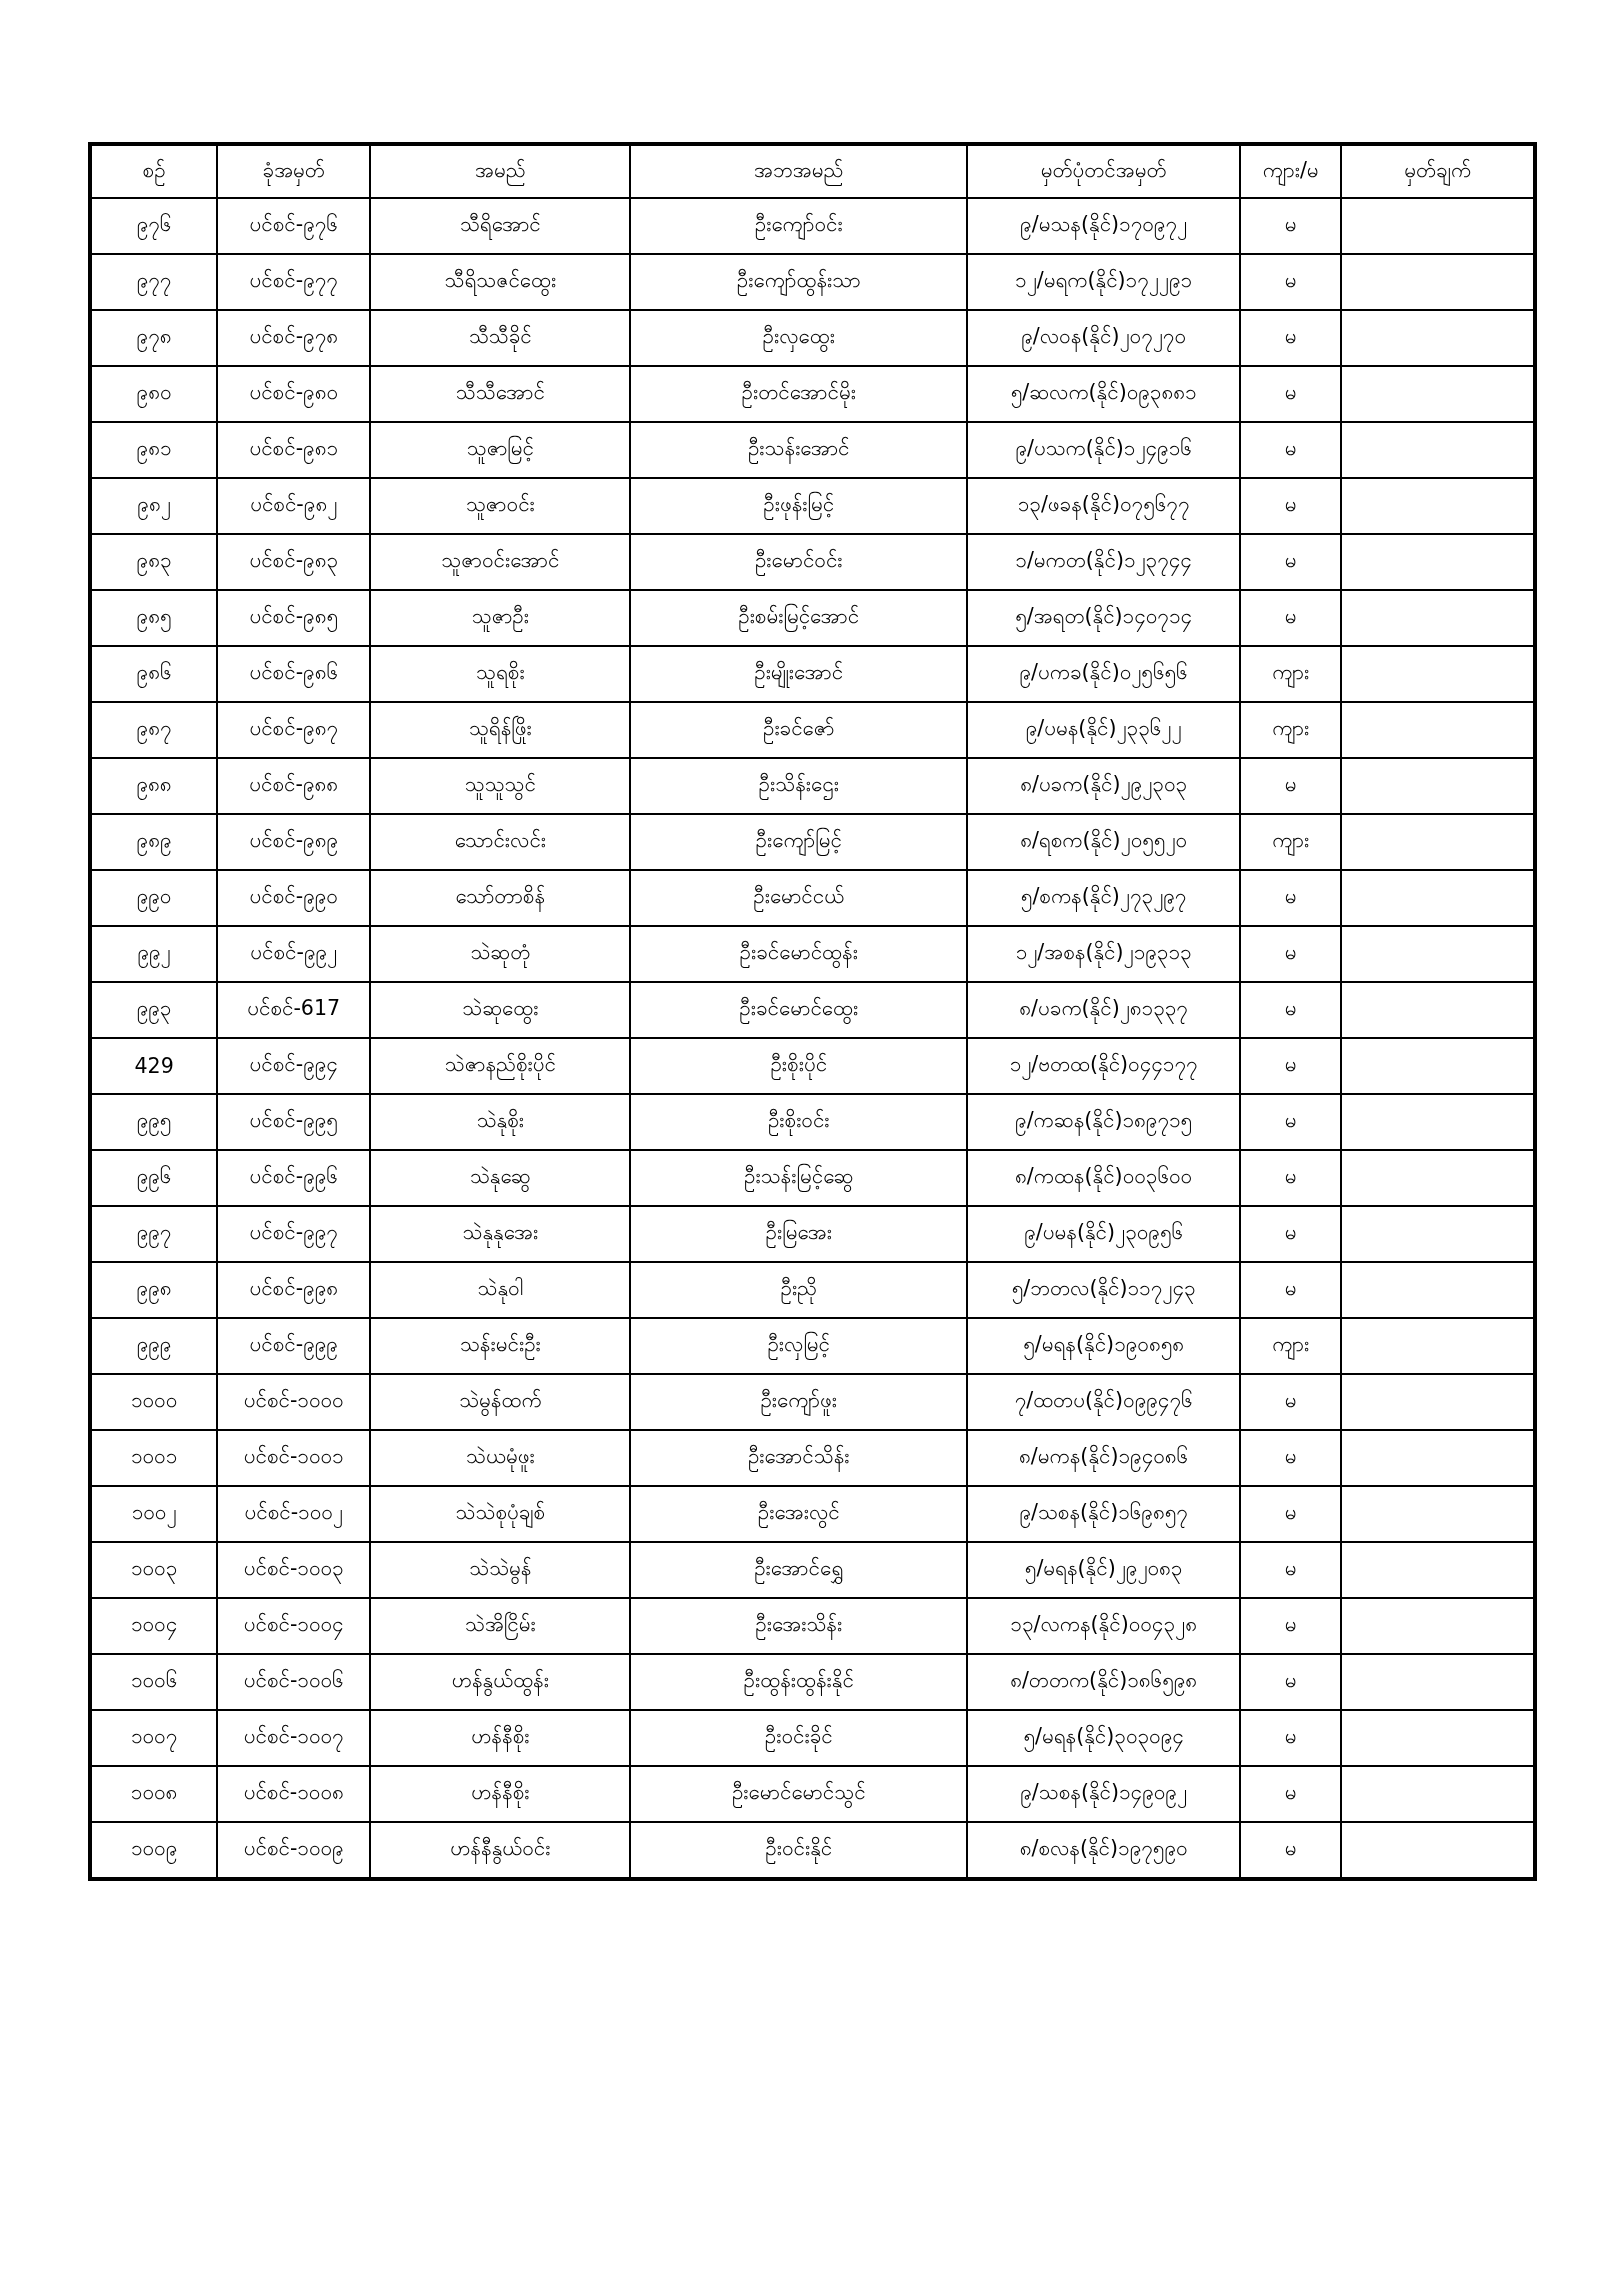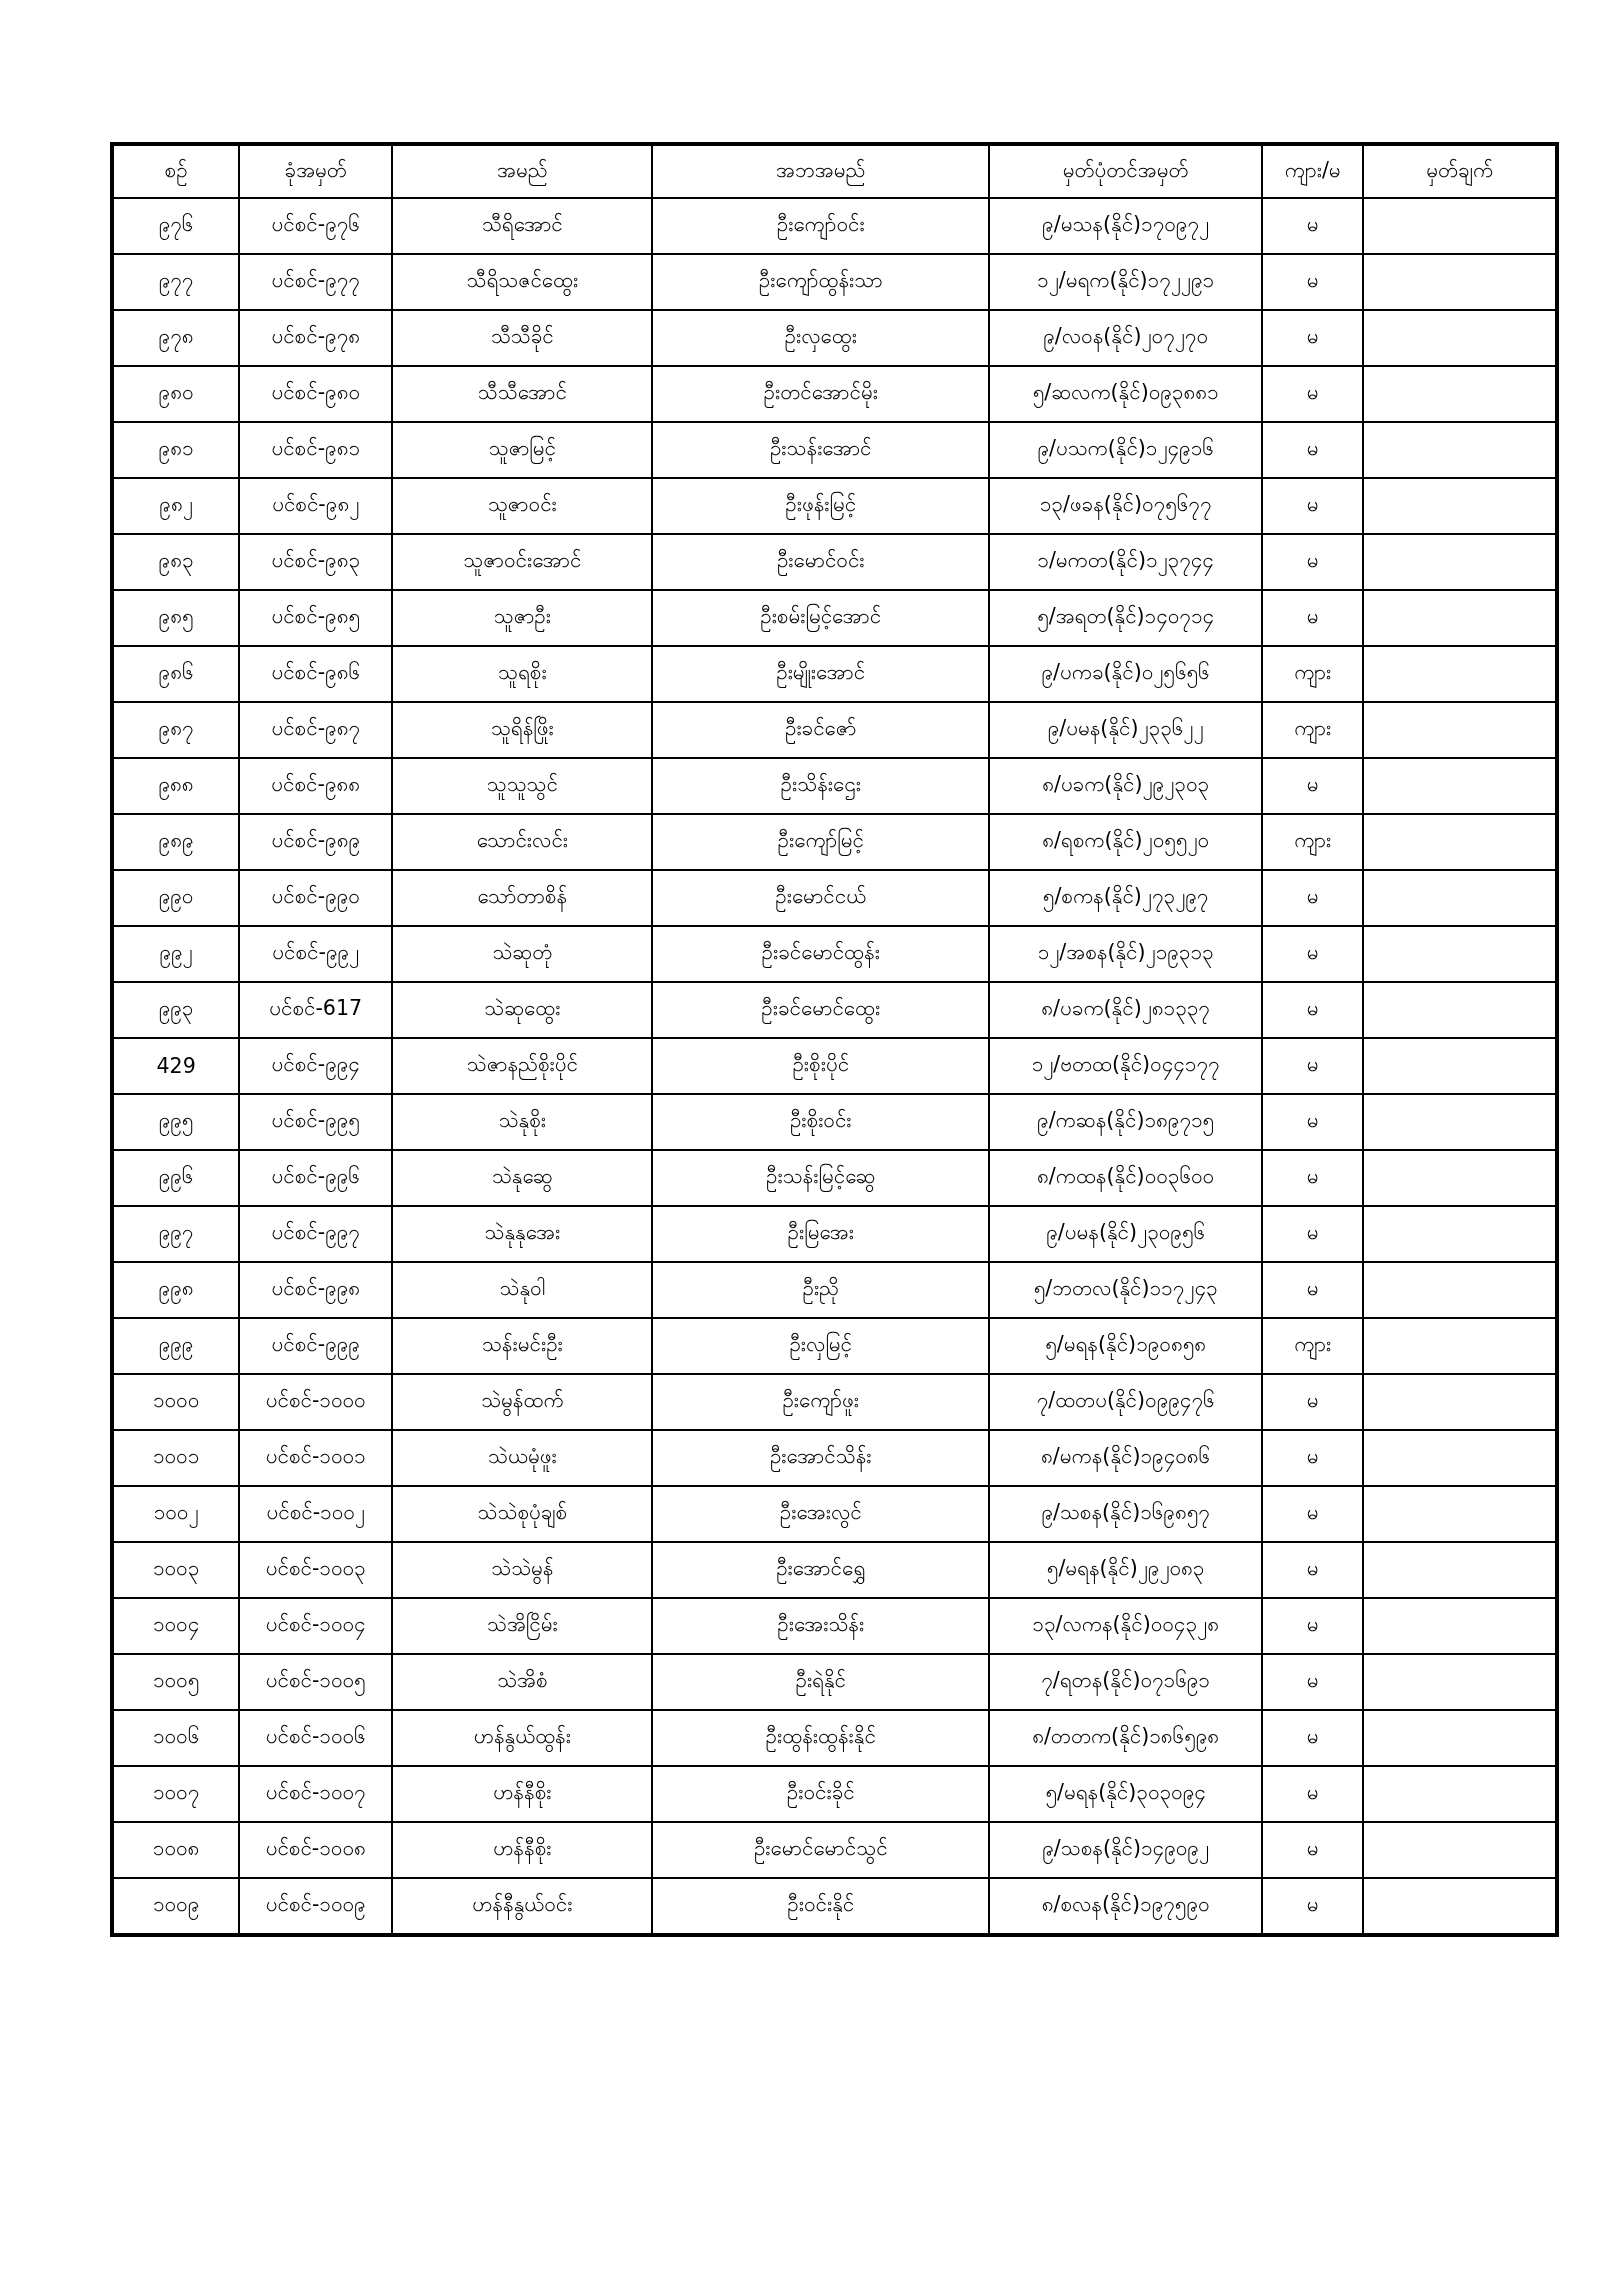--- a/index.html
+++ b/index.html
@@ -9,21 +9,21 @@
   }
   body {
     width: 1621px;
     height: 2292px;
     position: relative;
     font-family: "DejaVu Sans", sans-serif;
     color: #000;
   }
   .sheet {
     position: absolute;
-    left: 110px;
+    left: 88px;
     top: 142px;
     width: 1449px;
   }
   table.roster {
     border-collapse: collapse;
     width: 100%;
     table-layout: fixed;
     border: 4.9px solid #000;
   }
   table.roster th,
@@ -304,29 +304,20 @@
         <tr>
           <td>၁၀၀၄</td>
           <td>ပင်စင်-၁၀၀၄</td>
           <td>သဲအိငြိမ်း</td>
           <td>ဦးအေးသိန်း</td>
           <td>၁၃/လကန(နိုင်)၀၀၄၃၂၈</td>
           <td>မ</td>
           <td></td>
         </tr>
         <tr>
-          <td>၁၀၀၅</td>
-          <td>ပင်စင်-၁၀၀၅</td>
-          <td>သဲအိစံ</td>
-          <td>ဦးရဲနိုင်</td>
-          <td>၇/ရတန(နိုင်)၀၇၁၆၉၁</td>
-          <td>မ</td>
-          <td></td>
-        </tr>
-        <tr>
           <td>၁၀၀၆</td>
           <td>ပင်စင်-၁၀၀၆</td>
           <td>ဟန်နွယ်ထွန်း</td>
           <td>ဦးထွန်းထွန်းနိုင်</td>
           <td>၈/တတက(နိုင်)၁၈၆၅၉၈</td>
           <td>မ</td>
           <td></td>
         </tr>
         <tr>
           <td>၁၀၀၇</td>

